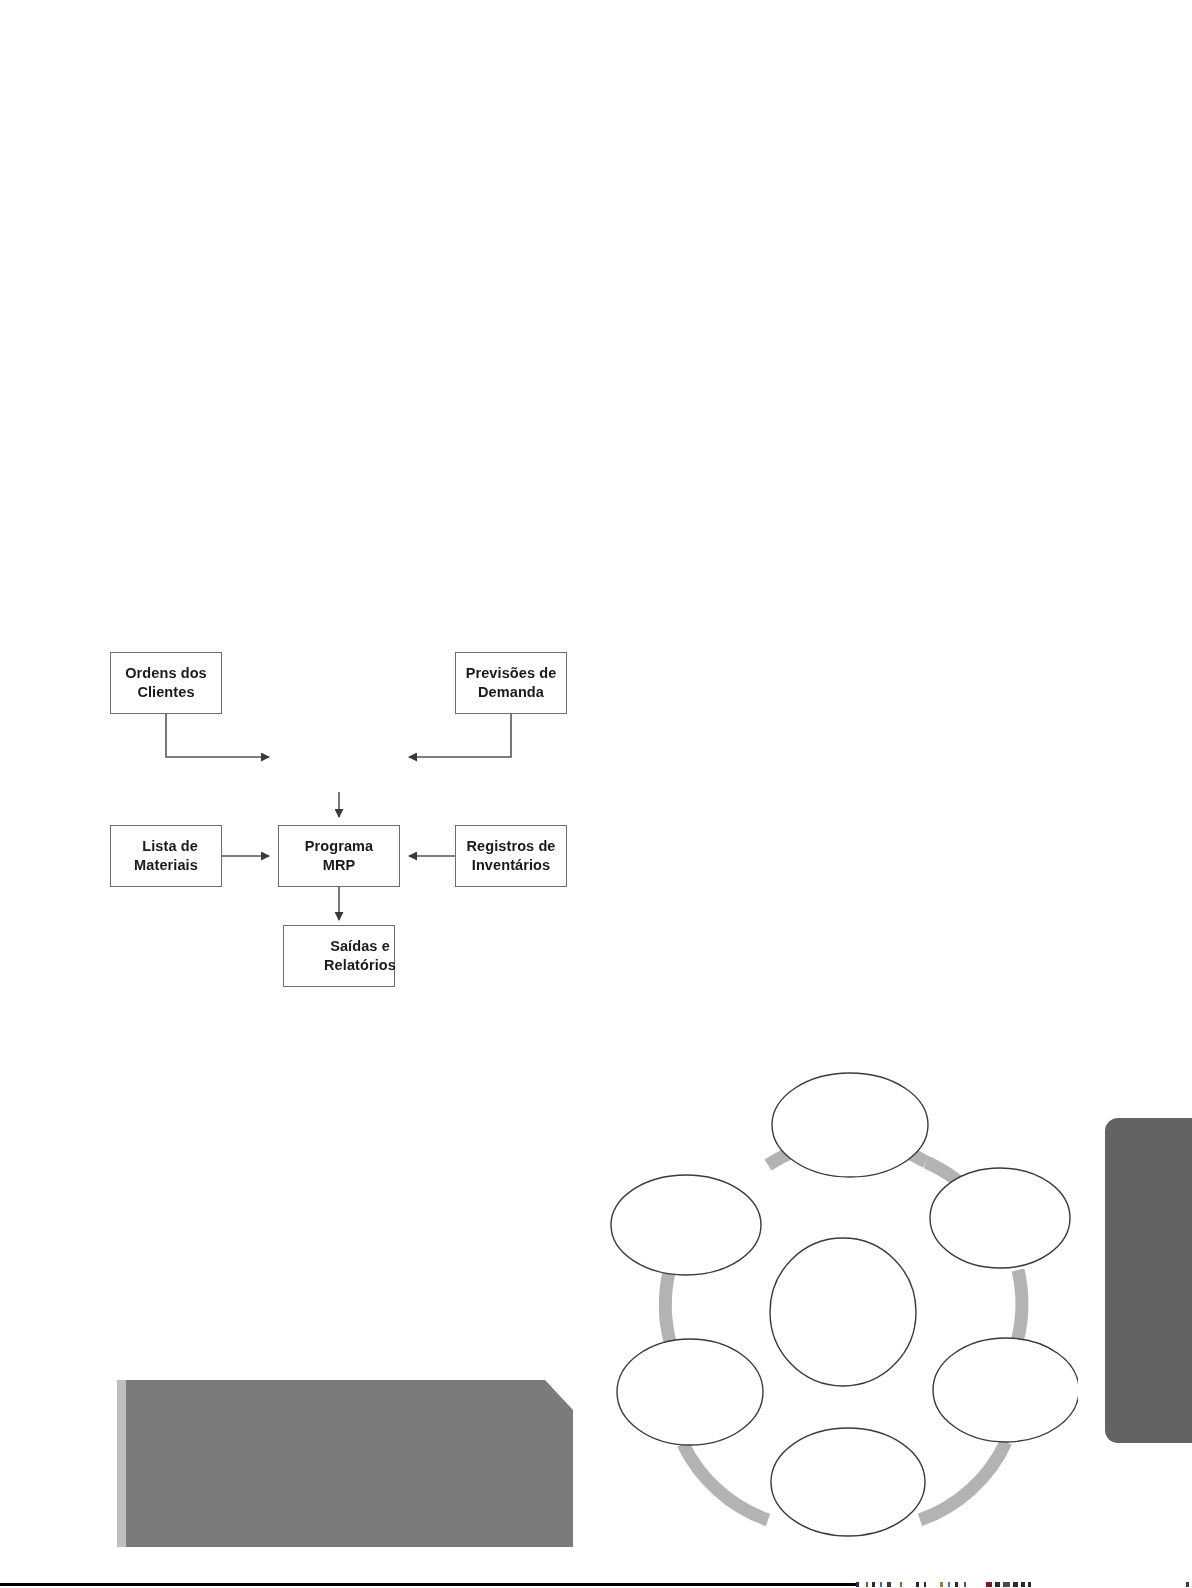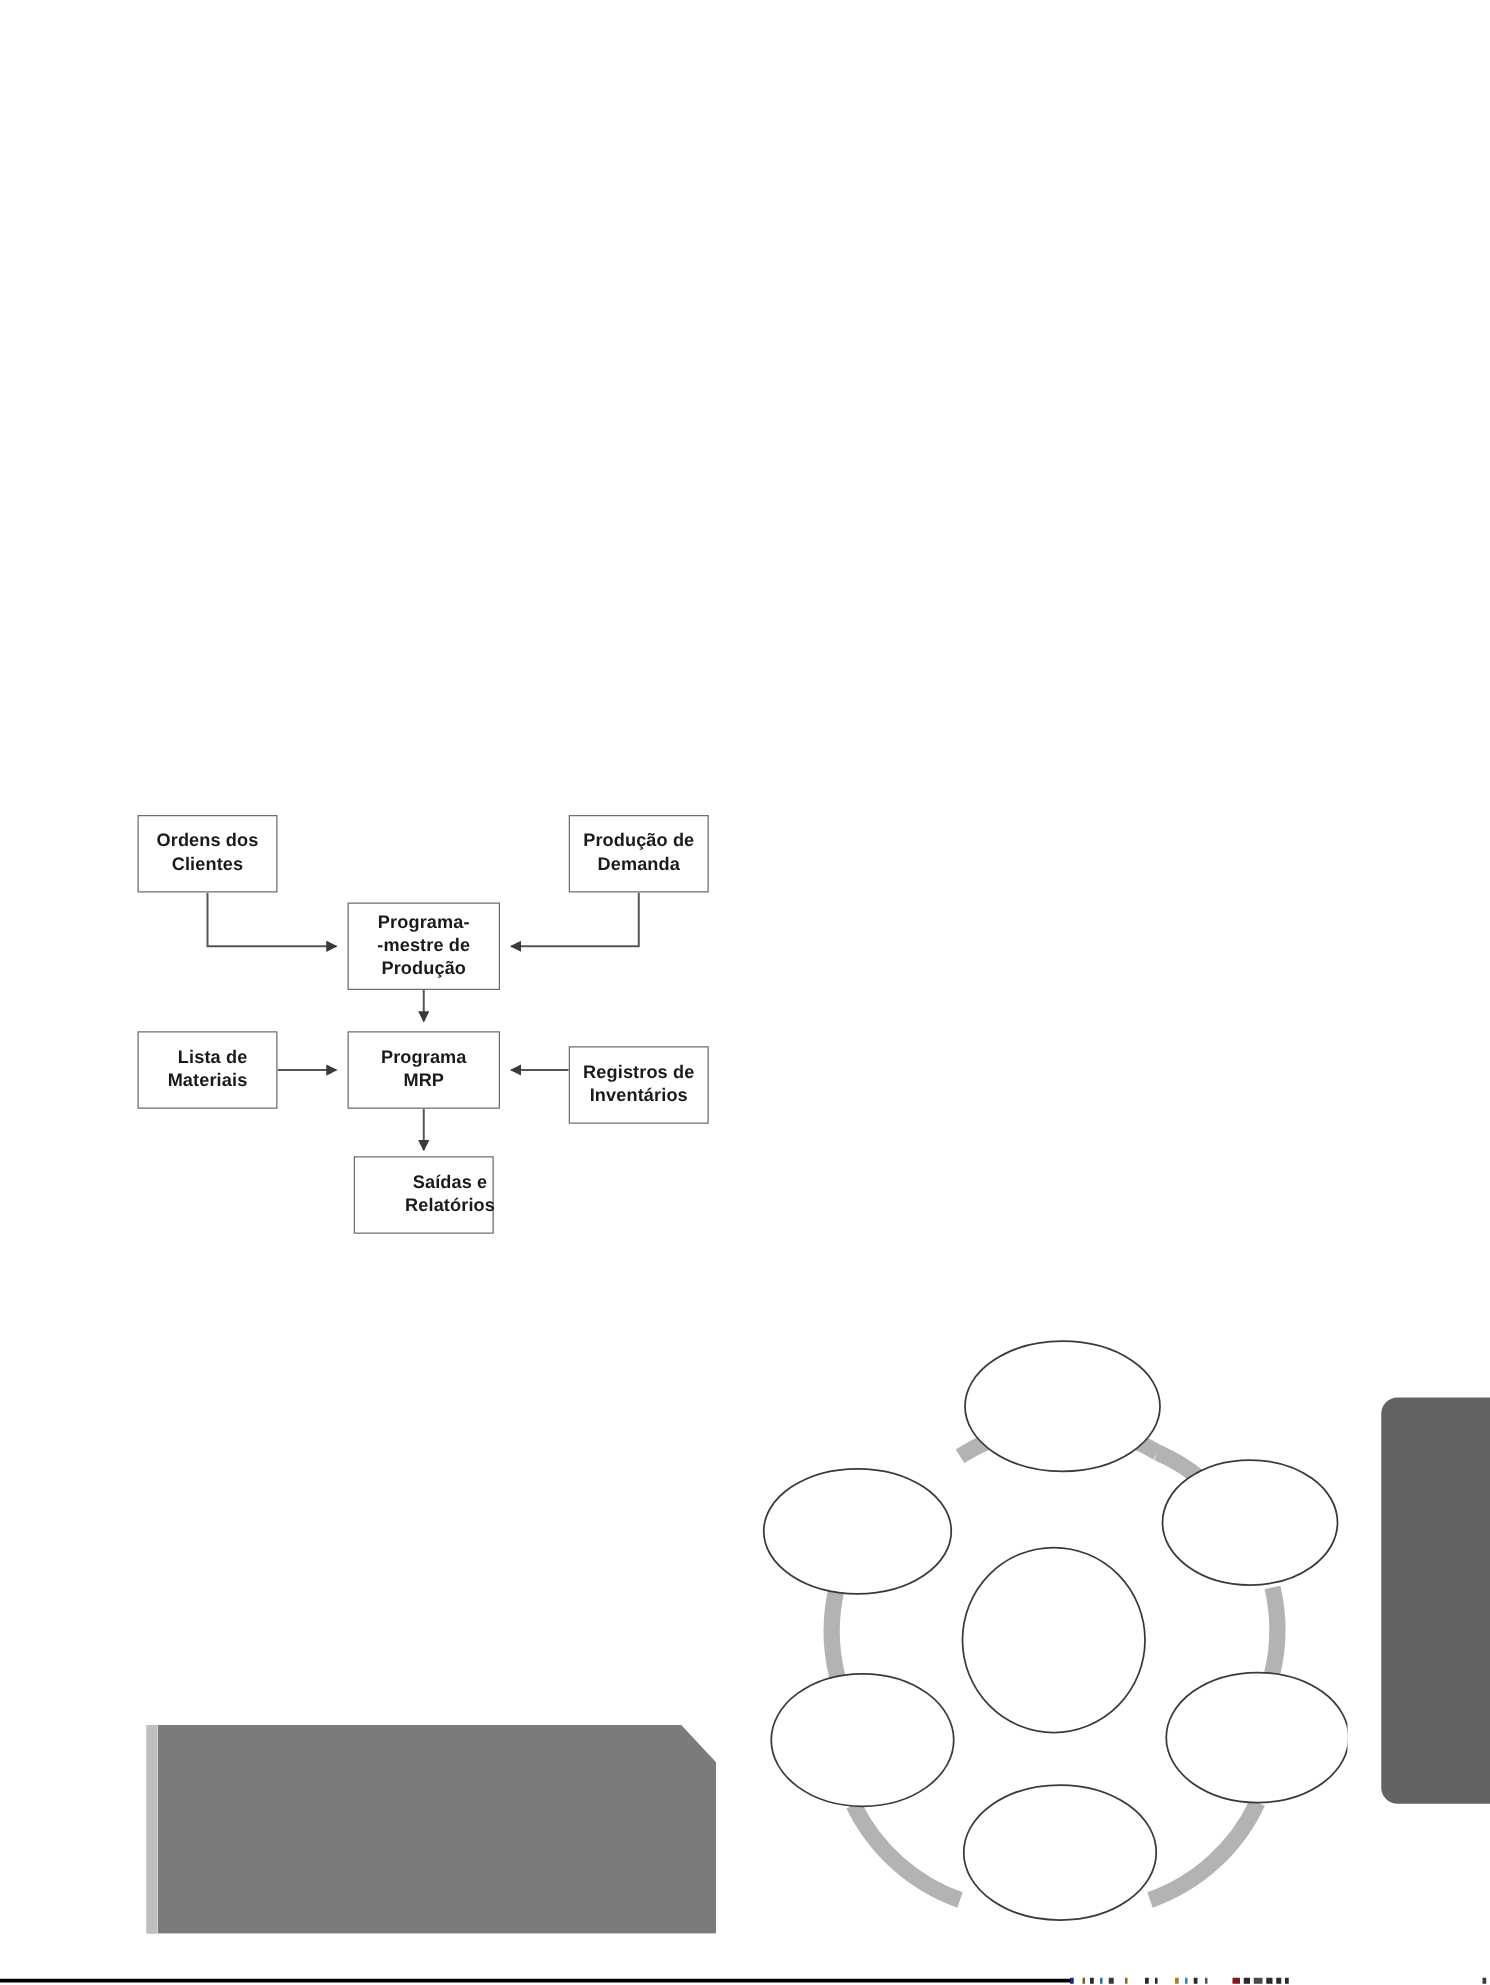--- a/index.html
+++ b/index.html
@@ -152,34 +152,31 @@
       <path d="M222,856 L269,856" stroke="#555555" stroke-width="1.6" fill="none" marker-end="url(#arrowR)"></path>
 
       <path d="M455,856 L409,856" stroke="#555555" stroke-width="1.6" fill="none" marker-end="url(#arrowL)"></path>
 
       <path d="M339,887 L339,920" stroke="#555555" stroke-width="1.6" fill="none" marker-end="url(#arrowD)"></path>
     </svg>
 
     <div class="fc-box" style="left:110px;top:652px;width:112px;height:62px;">Ordens dos
 Clientes</div>
 
-    <div class="fc-box" style="left:455px;top:652px;width:112px;height:62px;">Produção de
+    <div class="fc-box" style="left:455px;top:652px;width:112px;height:62px;">Previsões de
 Demanda</div>
 
-    <div class="fc-box" style="left:278px;top:722px;width:122px;height:70px;">Programa-
--mestre de
-Produção</div>
 
     <div class="fc-box" style="left:110px;top:825px;width:112px;height:62px;text-align:right;">Lista de
 Materiais</div>
 
     <div class="fc-box" style="left:278px;top:825px;width:122px;height:62px;">Programa
 MRP</div>
 
-    <div class="fc-box" style="left:455px;top:825px;width:112px;height:62px;margin-top:12px;">Registros de
+    <div class="fc-box" style="left:455px;top:825px;width:112px;height:62px;">Registros de
 Inventários</div>
 
     <div class="fc-box" style="left:283px;top:925px;width:112px;height:62px;padding-left:42px;">Saídas e
 Relatórios</div>
   </div>
 
   <svg id="cluster" viewBox="0 0 470 470" xmlns="http://www.w3.org/2000/svg">
 
     <g fill="none" stroke="#b3b3b3" stroke-width="13" stroke-linecap="butt">
       <path d="M160,95 A150,150 0 0 1 318,92"></path>

